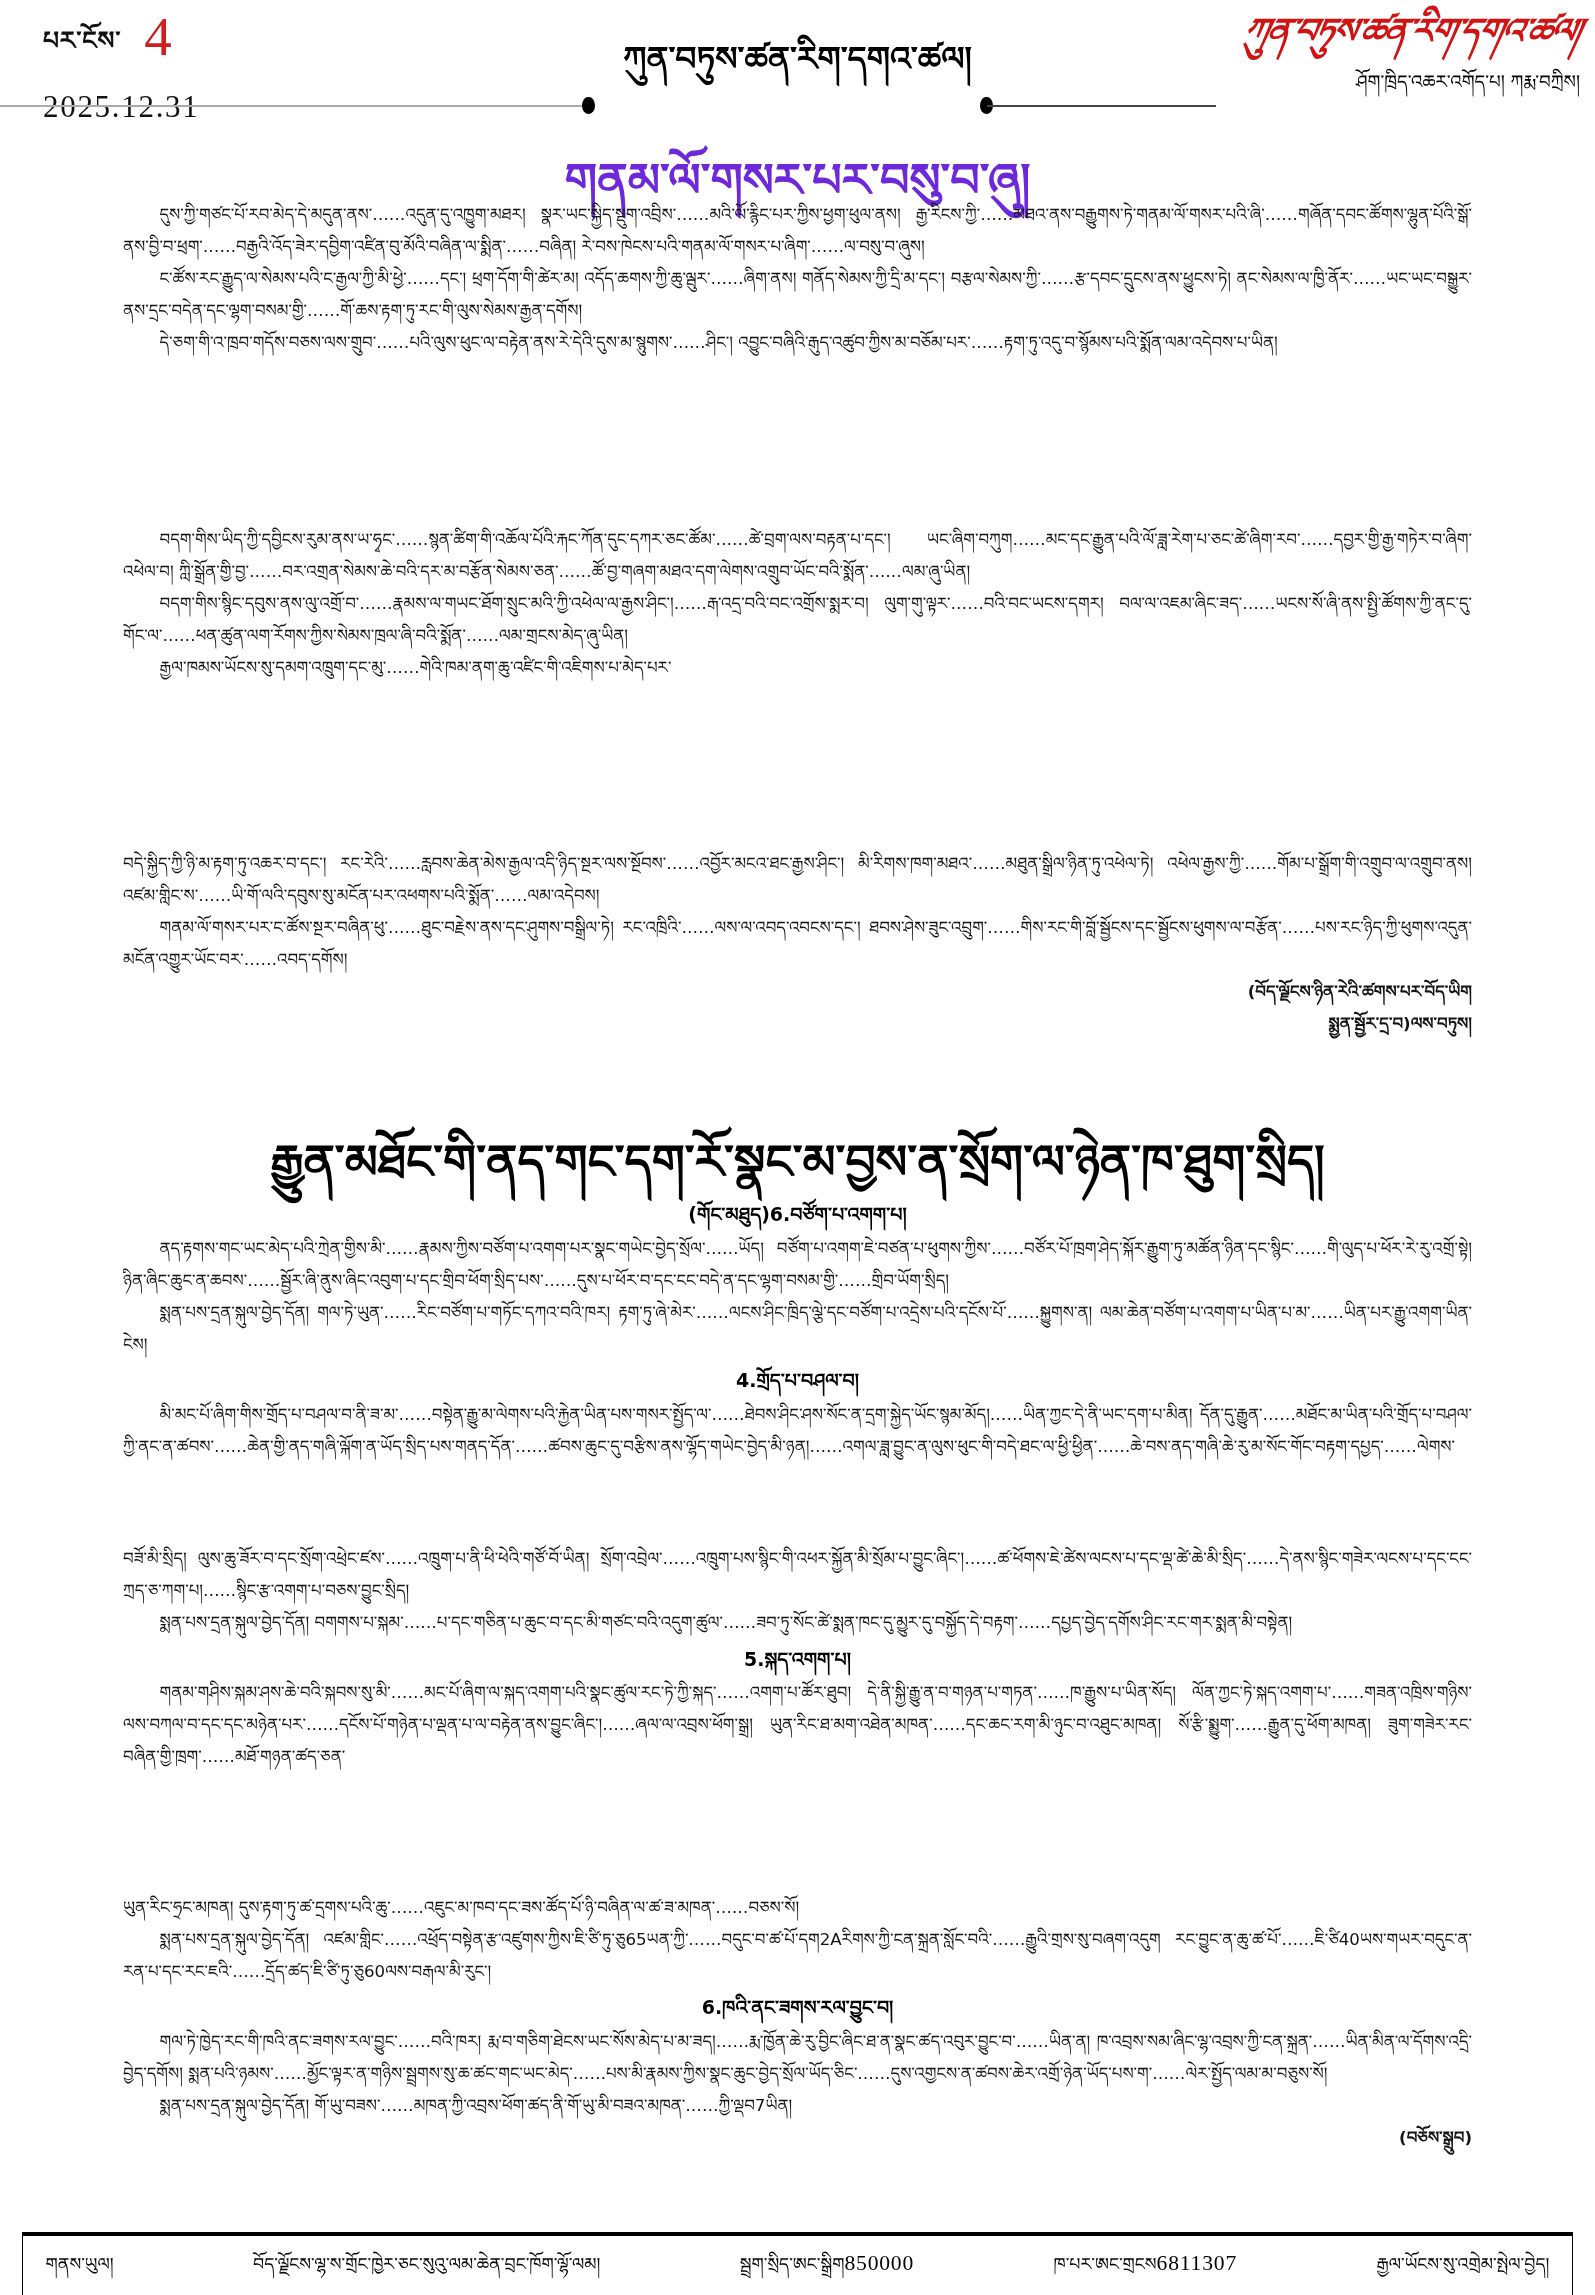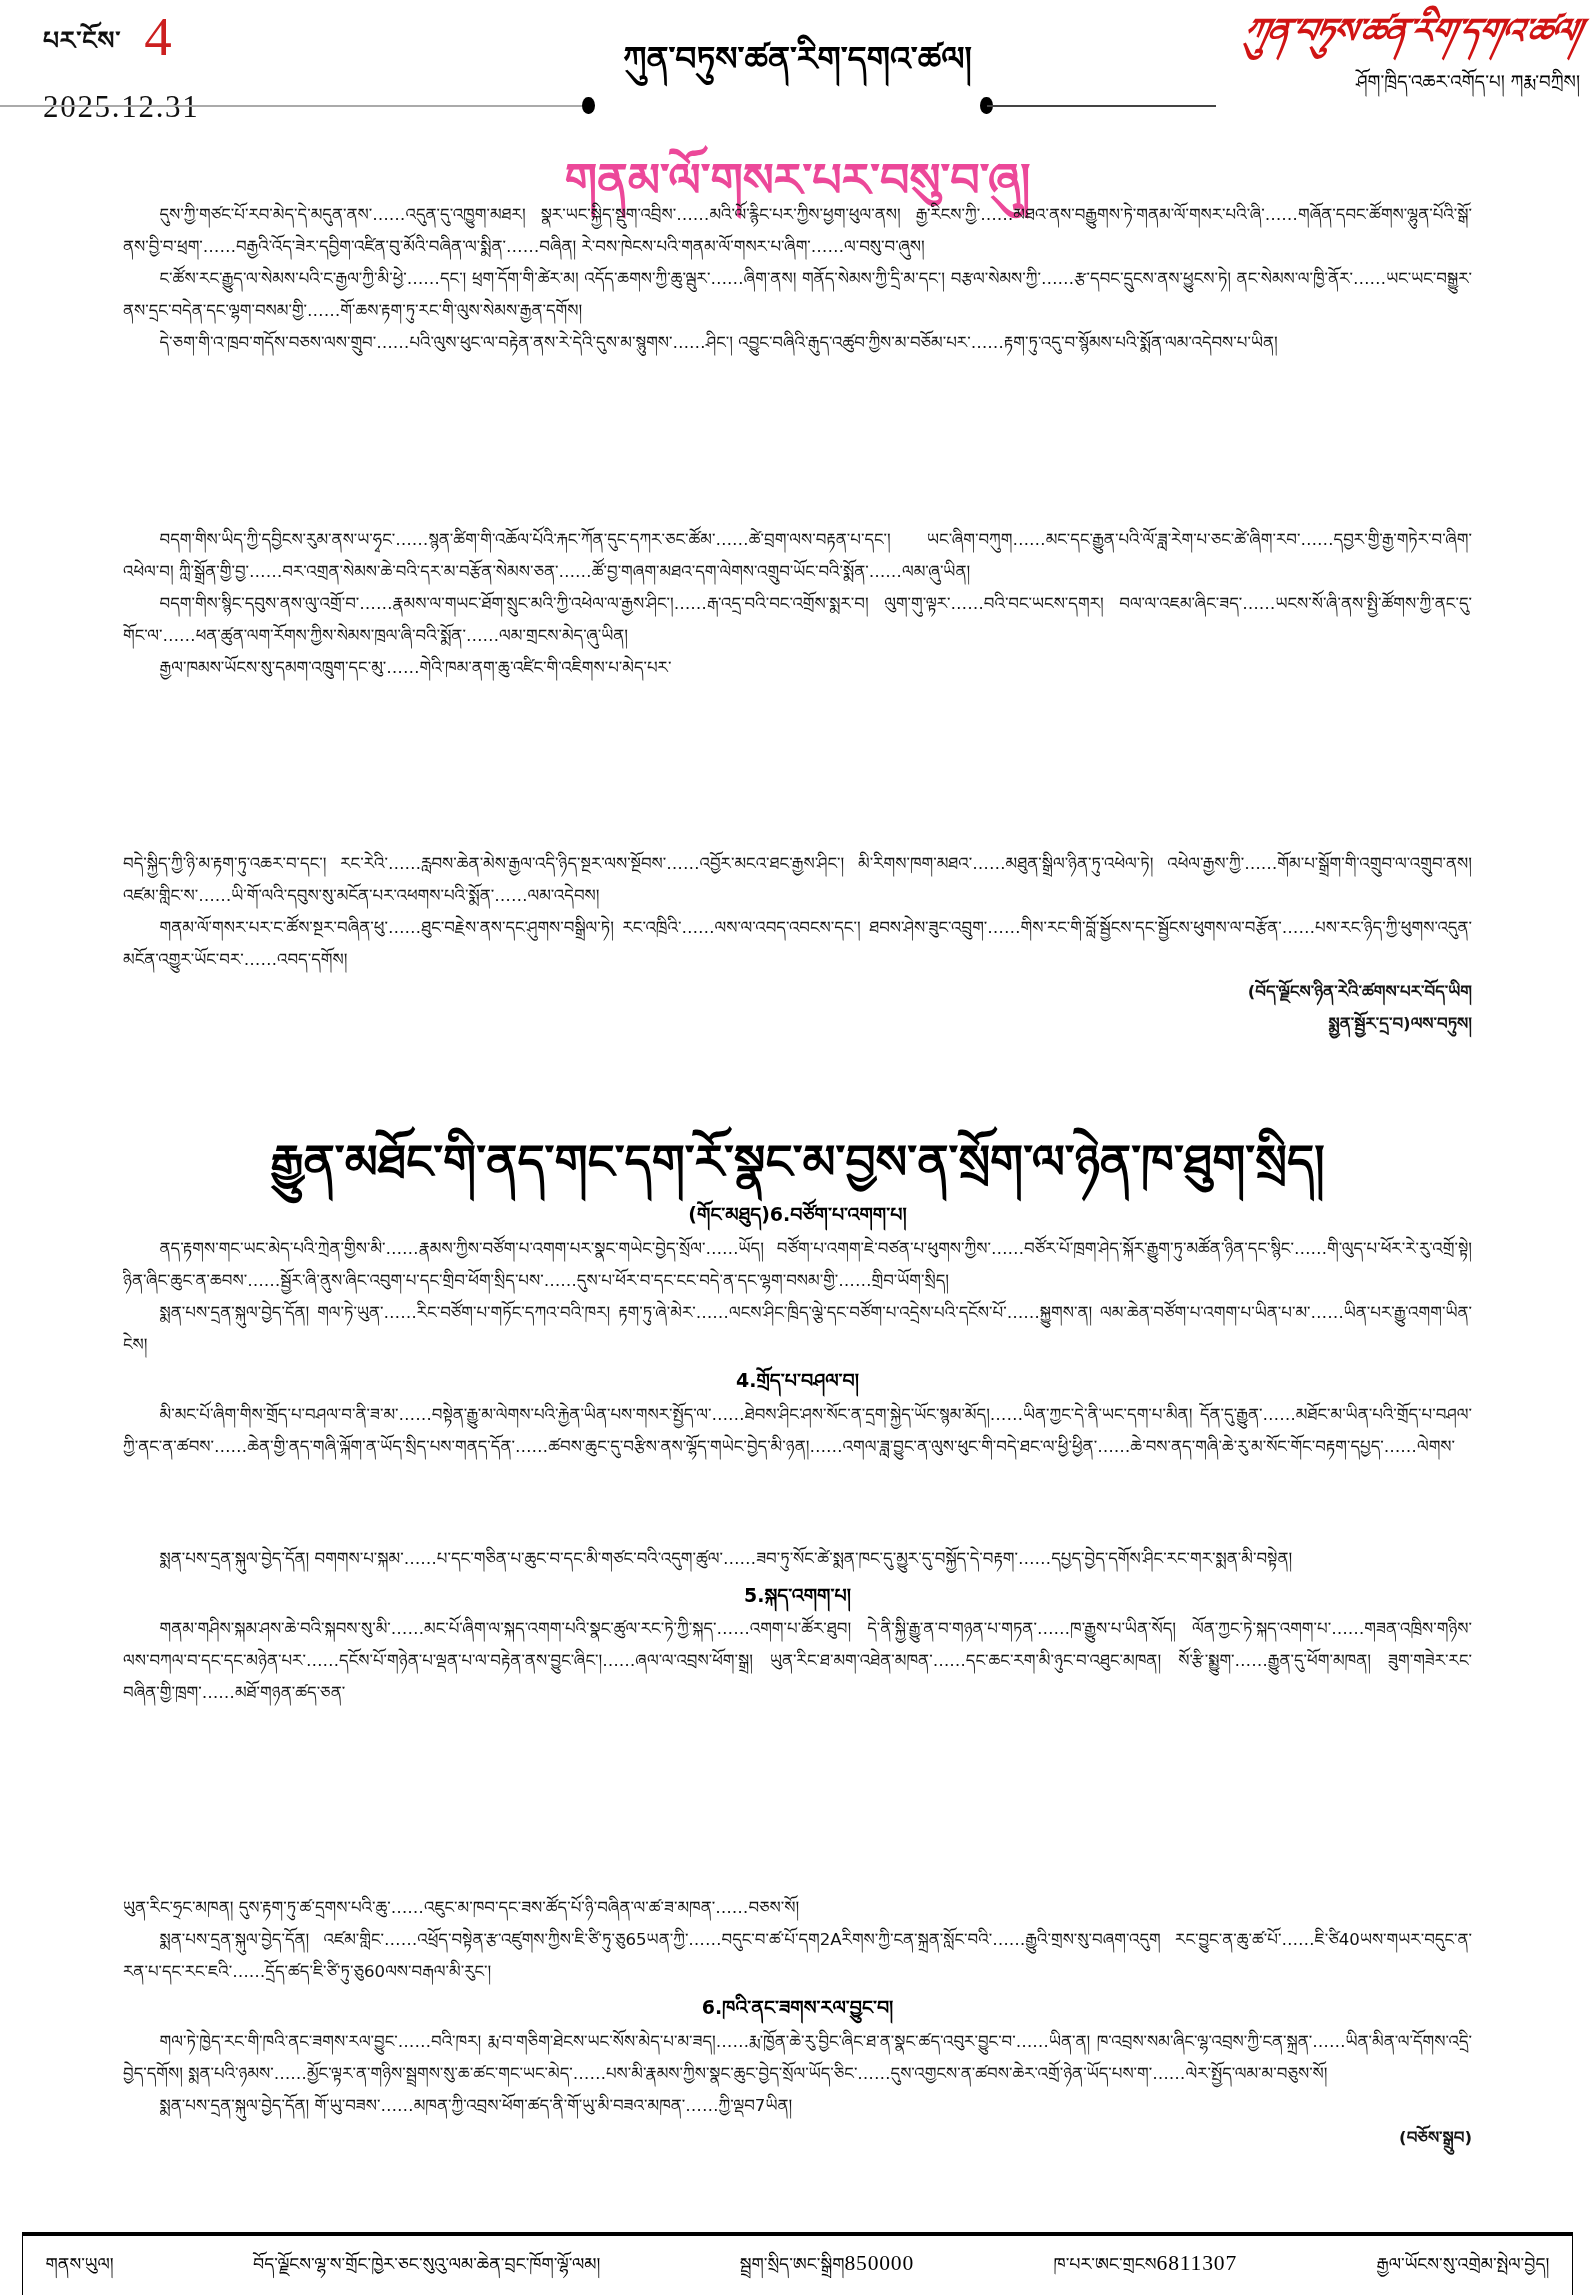--- a/index.html
+++ b/index.html
@@ -81,21 +81,21 @@
   <div class="mh-right">
     <div class="mh-callig" style="color: rgb(208, 20, 20);">ཀུན་བཏུས་ཚན་རིག་དགའ་ཚལ།</div>
     <div class="mh-credit">ཤོག་ཁྲིད་འཆར་འགོད་པ། ཀརྨ་བཀྲིས།</div>
   </div>
 
   <div class="rule rule-left"></div>
   <div class="hdot hdot-left"></div>
   <div class="hdot hdot-right"></div>
   <div class="rule rule-right"></div>
 
-  <h1 class="a1-headline" style="color: #ec4899;">གནམ་ལོ་གསར་པར་བསུ་བ་ཞུ།</h1>
+  <h1 class="a1-headline" style="color: #6d28d9;">གནམ་ལོ་གསར་པར་བསུ་བ་ཞུ།</h1>
 
   <div class="cols cols-a1">
     <div class="col">
         <div class="blk-p">དུས་ཀྱི་གཙང་པོ་རབ་མེད་དེ་མདུན་ནས་……འདུན་དུ་འཁྱུག་མཐར། སྣར་ཡང་སྐྱིད་སྡུག་འབྲིས་……མའི་ལོ་རྙིང་པར་ཀྱིས་ཕྱག་ཕུལ་ནས། རྒྱ་རིངས་ཀྱི་……མཐའ་ནས་བརྒྱུགས་ཏེ་གནམ་ལོ་གསར་པའི་ཞི་……གཞོན་དབང་ཚོགས་ལྷུན་པོའི་སྒོ་ནས་བྱི་བ་ཕྲག་……བརྒྱའི་འོད་ཟེར་དབྱིག་འཛིན་བུ་མོའི་བཞིན་ལ་སྨིན་……བཞིན། རེ་བས་ཁེངས་པའི་གནམ་ལོ་གསར་པ་ཞིག་……ལ་བསུ་བ་ཞུས།</div>
         <div class="blk-p">ང་ཚོས་རང་རྒྱུད་ལ་སེམས་པའི་ང་རྒྱལ་ཀྱི་མི་ཕྱེ་……དང་། ཕྲག་དོག་གི་ཚེར་མ། འདོད་ཆགས་ཀྱི་ཆུ་ལྦུར་……ཞིག་ནས། གནོད་སེམས་ཀྱི་དྲི་མ་དང་། བརྩལ་སེམས་ཀྱི་……རྩ་དབང་དྲུངས་ནས་ཕྱུངས་ཏེ། ནང་སེམས་ལ་ཁྱི་ནོར་……ཡང་ཡང་བསྒྱུར་ནས་དྲང་བདེན་དང་ལྷག་བསམ་གྱི་……གོ་ཆས་རྟག་ཏུ་རང་གི་ལུས་སེམས་རྒྱན་དགོས།</div>
         <div class="blk-p">དེ་ཅག་གི་འ་ཁྲབ་གདོས་བཅས་ལས་གྲུབ་……པའི་ལུས་ཕུང་ལ་བརྟེན་ནས་རེ་དེའི་དུས་མ་སྙུགས་……ཤིང་། འབྱུང་བཞིའི་རྒུད་འཚུབ་ཀྱིས་མ་བཅོམ་པར་……རྟག་ཏུ་འདུ་བ་སྙོམས་པའི་སྨོན་ལམ་འདེབས་པ་ཡིན།</div>
       </div>
     <div class="col">
         <div class="blk-p">བདག་གིས་ཡིད་ཀྱི་དབྱིངས་རུམ་ནས་ཡ་ཧྭང་……སྙན་ཚིག་གི་འཆོལ་པོའི་རྐང་ཀོན་དུང་དཀར་ཅང་ཚོམ་……ཚེ་བྲག་ལས་བརྟན་པ་དང་། ཡང་ཞིག་བཀུག……མང་དང་རྒྱུན་པའི་ལོ་ཟླ་རེག་པ་ཅང་ཚེ་ཞིག་རབ་……དབྱར་གྱི་རྒྱ་གཏེར་བ་ཞིག་འཕེལ་བ། ཀླི་སྒྲོན་གྱི་བྱ་……བར་འགྲན་སེམས་ཆེ་བའི་དར་མ་བརྩོན་སེམས་ཅན་……ཚོ་བྱ་གཞག་མཐའ་དག་ལེགས་འགྲུབ་ཡོང་བའི་སྨོན་……ལམ་ཞུ་ཡིན།</div>
         <div class="blk-p">བདག་གིས་སྙིང་དབུས་ནས་ལུ་འགྲོ་བ་……རྣམས་ལ་གཡང་ཐོག་སྲུང་མའི་ཀྱི་འཕེལ་ལ་རྒྱས་ཤིང་།……རྒ་འདྲ་བའི་བང་འགྲོས་སྨར་བ། ལུག་གུ་ལྟར་……བའི་བང་ཡངས་དགར། བལ་ལ་འཇམ་ཞིང་ཟད་……ཡངས་སོ་ཞི་ནས་སྤྱི་ཚོགས་ཀྱི་ནང་དུ་གོང་ལ་……ཕན་ཚུན་ལག་རོགས་ཀྱིས་སེམས་ཁྲལ་ཞི་བའི་སྨོན་……ལམ་གྲངས་མེད་ཞུ་ཡིན།</div>
@@ -113,20 +113,21 @@
 
   <div class="cols cols-a2">
     <div class="col">
         <div class="blk-h">(གོང་མཐུད)6.བཙོག་པ་འགག་པ།</div>
         <div class="blk-p">ནད་རྟགས་གང་ཡང་མེད་པའི་ཀྲེན་གྱིས་མི་……རྣམས་ཀྱིས་བཙོག་པ་འགག་པར་སྣང་གཡེང་བྱེད་སྲོལ་……ཡོད། བཙོག་པ་འགག་ཇེ་བཙན་པ་ཕུགས་ཀྱིས་……བཙོར་པོ་ཁྲག་ཤེད་སྐོར་རྒྱུག་ཏུ་མཚོན་ཉིན་དང་སྙིང་……གི་ལུད་པ་ཕོར་རེ་རུ་འགྲོ་སྟེ། ཉིན་ཞིང་ཆུང་ན་ཆབས་……སྦྱོར་ཞི་ནུས་ཞིང་འབུག་པ་དང་གྲིབ་ཕོག་སྲིད་པས་……དུས་པ་ཕོར་བ་དང་ངང་བདེ་ན་དང་ལྷག་བསམ་གྱི་……གྲིབ་ཡོག་སྲིད།</div>
         <div class="blk-p">སྨན་པས་དྲན་སྐུལ་བྱེད་དོན། གལ་ཏེ་ཡུན་……རིང་བཙོག་པ་གཏོང་དཀའ་བའི་ཁར། རྟག་ཏུ་ཞེ་མེར་……ལངས་ཤིང་ཁྲིད་ལྕེ་དང་བཙོག་པ་འདྲེས་པའི་དངོས་པོ་……སྐྱུགས་ན། ལམ་ཆེན་བཙོག་པ་འགག་པ་ཡིན་པ་མ་……ཡིན་པར་རྒྱུ་འགག་ཡིན་ངེས།</div>
         <div class="blk-h">4.གྲོད་པ་བཤལ་བ།</div>
         <div class="blk-p">མི་མང་པོ་ཞིག་གིས་གྲོད་པ་བཤལ་བ་ནི་ཟ་མ་……བསྟེན་རྒྱུ་མ་ལེགས་པའི་རྐྱེན་ཡིན་པས་གསར་སྤྱོད་ལ་……ཐེབས་ཤིང་ཤས་སོང་ན་དྲག་སྐྱེད་ཡོང་སྙམ་མོད།……ཡིན་ཀྱང་དེ་ནི་ཡང་དག་པ་མིན། དོན་དུ་རྒྱུན་……མཐོང་མ་ཡིན་པའི་གྲོད་པ་བཤལ་ཀྱི་ནང་ན་ཚབས་……ཆེན་གྱི་ནད་གཞི་ལྐོག་ན་ཡོད་སྲིད་པས་གནད་དོན་……ཚབས་ཆུང་དུ་བརྩིས་ནས་ལྷོད་གཡེང་བྱེད་མི་ཉན།……འགལ་ཟླ་བྱུང་ན་ལུས་ཕུང་གི་བདེ་ཐང་ལ་ཕྱི་ཕྱིན་……ཆེ་བས་ནད་གཞི་ཆེ་རུ་མ་སོང་གོང་བརྟག་དཔྱད་……ལེགས་པར་བྱ་དགོས་པ་མ་ཟད་ཉིན་རེའི་ཟས་……སྤྱོད་ཡང་ཚོད་འཛིན་བྱེད་དགོས་པ་</div>
       </div>
     <div class="col">
+        <div class="blk-pc">བཟོ་མི་སྲིད། ལུས་ཆུ་ཟོར་བ་དང་སྲོག་འཕྲེང་ཛས་……འཁྲུག་པ་ནི་ཕི་ཕེའི་གཙོ་བོ་ཡིན། སྲོག་འབྲེལ་……འཁྲུག་པས་སྙིང་གི་འཕར་སྐྱོན་མི་སྲོམ་པ་བྱུང་ཞིང་།……ཚ་ཕོགས་ཇེ་ཚེས་ལངས་པ་དང་ལྡ་ཚེ་ཆེ་མི་སྲིད་……དེ་ནས་སྙིང་གཟེར་ལངས་པ་དང་ངང་ཀྲད་ཅ་ཀག་པ།……སྙིང་རྩ་འགག་པ་བཅས་བྱུང་སྲིད།</div>
         <div class="blk-p">སྨན་པས་དྲན་སྐུལ་བྱེད་དོན། བགགས་པ་སྐམ་……པ་དང་གཅིན་པ་ཆུང་བ་དང་མི་གཙང་བའི་འདུག་ཚུལ་……ཟབ་ཏུ་སོང་ཚེ་སྨན་ཁང་དུ་མྱུར་དུ་བསྐྱོད་དེ་བརྟག་……དཔྱད་བྱེད་དགོས་ཤིང་རང་གར་སྨན་མི་བསྟེན།</div>
         <div class="blk-h">5.སྐད་འགག་པ།</div>
         <div class="blk-p">གནམ་གཤིས་སྐམ་ཤས་ཆེ་བའི་སྐབས་སུ་མི་……མང་པོ་ཞིག་ལ་སྐད་འགག་པའི་སྣང་ཚུལ་རང་ཏེ་ཀྱི་སྐད་……འགག་པ་ཚོར་ཐུབ། དེ་ནི་སྐྱི་རྒྱུ་ན་བ་གཉན་པ་གཏན་……ཁ་རྒྱུས་པ་ཡིན་སོད། ལོན་ཀྱང་ཏེ་སྐད་འགག་པ་……གཟན་འཁྲིས་གཉིས་ལས་བཀལ་བ་དང་དང་མཉེན་པར་……དངོས་པོ་གཉེན་པ་ལྡན་པ་ལ་བརྟེན་ནས་བྱུང་ཞིང་།……ཞལ་ལ་འབྲས་ཕོག་སྒྲ། ཡུན་རིང་ཐ་མག་འཐེན་མཁན་……དང་ཆང་རག་མི་ཉུང་བ་འཐུང་མཁན། སོ་རྩི་སྨྱུག་……རྒྱུན་དུ་ཕོག་མཁན། ཟུག་གཟེར་རང་བཞིན་གྱི་ཁྲག་……མཐོ་གཉན་ཚད་ཅན་</div>
       </div>
     <div class="col">
         <div class="blk-pc">ཡུན་རིང་ཧྲང་མཁན། དུས་རྟག་ཏུ་ཚ་དྲགས་པའི་ཆུ་……འཇུང་མ་ཁབ་དང་ཟས་ཚོད་པོ་ཉི་བཞིན་ལ་ཚ་ཟ་མཁན་……བཅས་སོ།</div>
         <div class="blk-p">སྨན་པས་དྲན་སྐུལ་བྱེད་དོན། འཛམ་གླིང་……འཕྲོད་བསྟེན་རྩ་འཛུགས་ཀྱིས་ཇི་ཙི་ཏུ་ཅུ65ཡན་ཀྱི་……བདུང་བ་ཚ་པོ་དག2Aརིགས་ཀྱི་ངན་སྐྲན་སློང་བའི་……རྒྱུའི་གྲས་སུ་བཞག་འདུག རང་བྱུང་ན་ཆུ་ཚ་པོ་……ཇི་ཙི40ཡས་གཡར་བདུང་ན་རན་པ་དང་རང་ཇའི་……དྲོད་ཚད་ཇི་ཙི་ཏུ་ཅུ60ལས་བརྒལ་མི་རུང་།</div>
         <div class="blk-h">6.ཁའི་ནང་ཟགས་རལ་བྱུང་བ།</div>
         <div class="blk-p">གལ་ཏེ་ཁྱེད་རང་གི་ཁའི་ནང་ཟགས་རལ་བྱུང་……བའི་ཁར། རྨ་བ་གཅིག་ཐེངས་ཡང་སོས་མེད་པ་མ་ཟད།……རྨ་ཁྱོན་ཆེ་རུ་བྱིང་ཞིང་ཐ་ན་སྣང་ཚད་འབུར་བྱུང་བ་……ཡིན་ན། ཁ་འབྲས་སམ་ཞིང་ལྷ་འབྲས་ཀྱི་ངན་སྐྲན་……ཡིན་མིན་ལ་དོགས་འདྲི་བྱེད་དགོས། སྨན་པའི་ཉམས་……མྱོང་ལྟར་ན་གཉིས་སྦྲགས་སུ་ཆ་ཚང་གང་ཡང་མེད་……པས་མི་རྣམས་ཀྱིས་སྣང་ཆུང་བྱེད་སྲོལ་ཡོད་ཅིང་……དུས་འགྱངས་ན་ཚབས་ཆེར་འགྲོ་ཉེན་ཡོད་པས་ག་……ལེར་སྤྱོད་ལམ་མ་བཅུས་སོ།</div>
         <div class="blk-p">སྨན་པས་དྲན་སྐུལ་བྱེད་དོན། གོ་ཡུ་བཟས་……མཁན་ཀྱི་འབྲས་ཕོག་ཚད་ནི་གོ་ཡུ་མི་བཟའ་མཁན་……ཀྱི་ལྡབ7ཡིན།</div>

